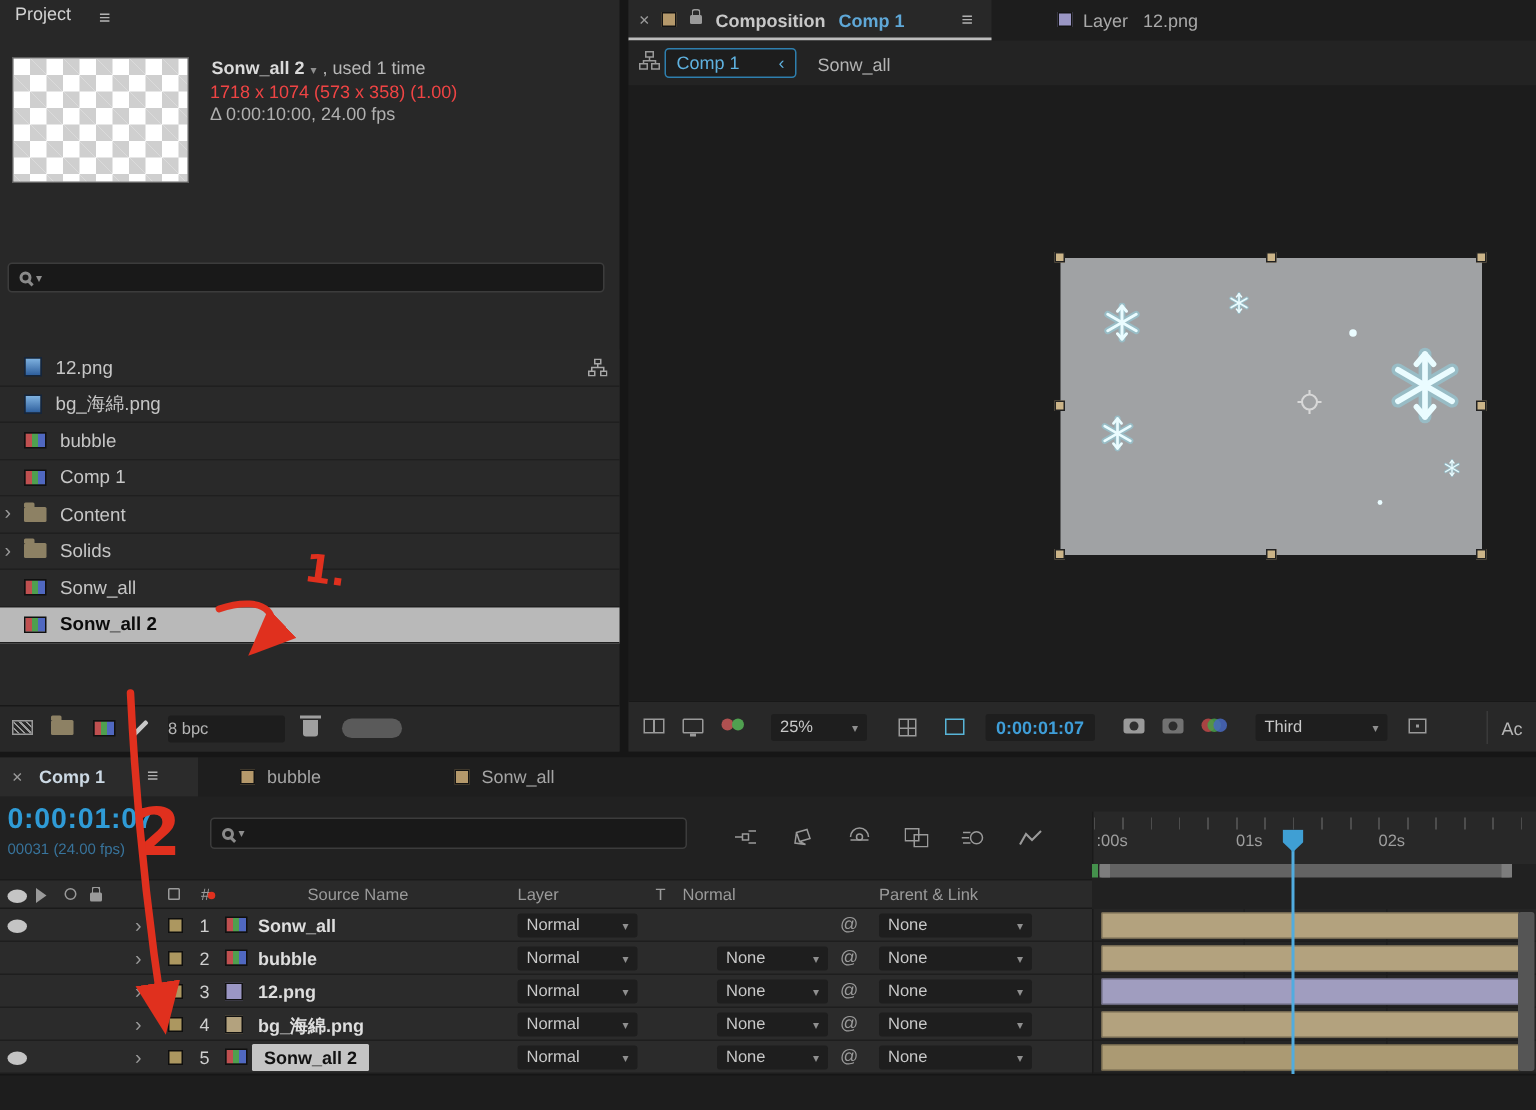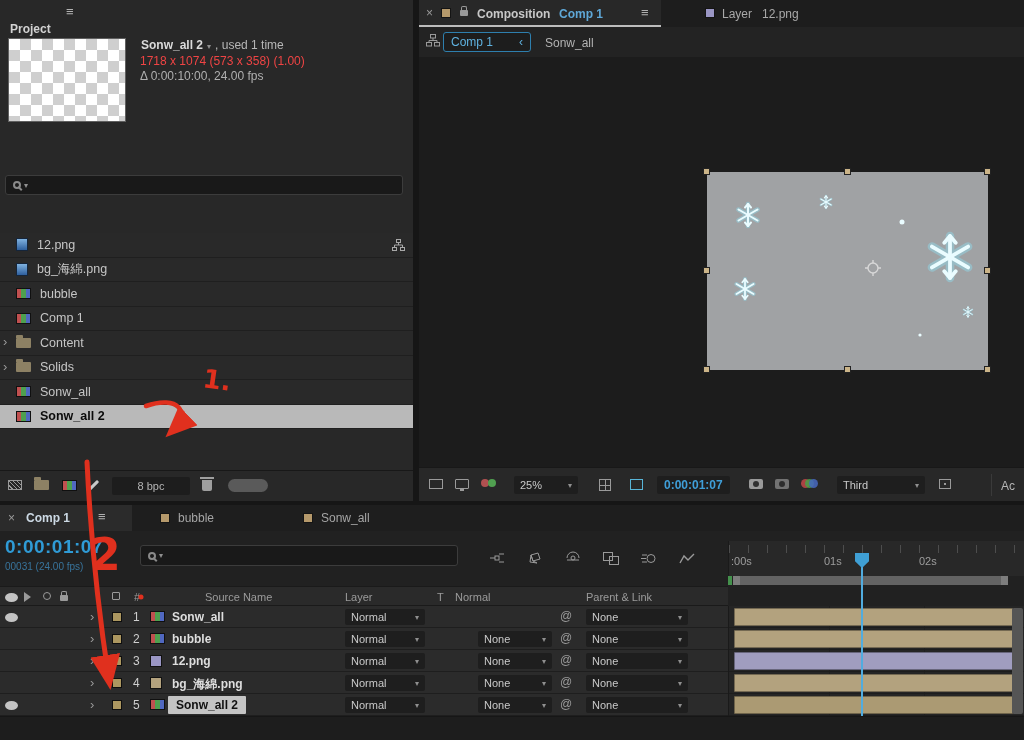--- a/index.html
+++ b/index.html
@@ -43,21 +43,21 @@
 .icon-rgbcircles i:nth-child(3){left:8px;background:#4868c0}
 .icon-target{position:relative;width:12px;height:10px;border:1px solid #9a9a9a}
 .icon-target::after{content:"";position:absolute;left:4px;top:3px;width:2px;height:2px;background:#9a9a9a}
 .icon-pen{width:3px;height:13px;background:#c8c8c8;transform:rotate(45deg);border-radius:1px}
 .icon-interp{width:14px;height:10px;border:1px solid #9a9a9a;background:repeating-linear-gradient(45deg,transparent 0 2px,#9a9a9a 2px 3px)}
 .caret{color:#8f8f8f;font-size:8px}
 .tabsq{width:10px;height:10px;border:1px solid #141414;background:#b5996b;display:inline-block}
 
 
 #project-panel{left:0;top:0;width:413px;height:501px;background:#282828}
-.pp-title{left:10px;top:22px;font-weight:bold;color:#d2d2d2}
+.pp-title{left:10px;top:2px;font-weight:normal;color:#d2d2d2}
 .pp-menu{left:66px;top:4px;color:#b3b3b3;font-size:13px}
 #thumb{left:8px;top:38px;width:118px;height:84px;border:1px solid #606060;background:#fff;background-image:linear-gradient(45deg,#cfcfcf 25%,transparent 25%,transparent 75%,#cfcfcf 75%),linear-gradient(45deg,#cfcfcf 25%,transparent 25%,transparent 75%,#cfcfcf 75%);background-size:22px 22px;background-position:0 0,11px 11px}
 .meta1{left:141px;top:38px;color:#b7b7b7}
 .meta1 b{color:#dadada}
 .meta1 .caret{margin:0 4px}
 .meta2{left:140px;top:54px;color:#ef4444}
 .meta3{left:140px;top:69px;color:#b0b0b0}
 .searchbox{background:#191919;border:1px solid #3c3c3c;border-radius:3px;display:flex;align-items:center;padding-left:7px;gap:3px}
 #proj-search{left:5px;top:175px;width:398px;height:20px}
 #name-header{left:0;top:212px;width:413px;height:20px;background:#242424;border-top:1px solid #191919;border-bottom:1px solid #3a3a3a;color:#9b9b9b;font-size:11px}
@@ -65,21 +65,21 @@
 #name-header .sort{position:absolute;right:4px;top:1px;color:#58b5d8;font-size:9px}
 #project-items{left:0;top:233px;width:413px}
 .p-row{position:relative;height:24.5px;display:flex;align-items:center;padding-left:16px;background:#292929;border-bottom:1px solid #1f1f1f}
 .p-row.sel{background:#b9b9b9}
 .p-row.sel .p-label{color:#0b0b0b;font-weight:bold}
 .p-chev{position:absolute;left:3px;top:3px;color:#9a9a9a;font-size:13px}
 .p-label{margin-left:9px;color:#c6c6c6;font-size:12.5px}
 .p-usage{position:absolute;right:8px;top:6px}
 #proj-footer{left:0;top:470px;width:413px;height:31px;background:#282828;border-top:1px solid #181818}
 .pf{position:absolute;top:9px}
-.depth-field{position:absolute;left:112px;top:6px;width:78px;height:18px;background:#1d1d1d;border-radius:2px;color:#b5b5b5;text-align:center;line-height:18px;font-size:11px}
+.depth-field{position:absolute;left:112px;top:6px;width:78px;height:18px;background:#1d1d1d;border-radius:2px;color:#b5b5b5;text-align:left;line-height:18px;font-size:11px}
 .pf-pill{position:absolute;left:228px;top:8px;width:40px;height:13px;background:#5a5a5a;border-radius:7px}
 
 
 #comp-panel{left:419px;top:0;width:605px;height:501px;background:#1d1d1d}
 .ct-bar{position:absolute;left:0;top:0;width:605px;height:27px;background:#1d1d1d}
 .ct{position:absolute;top:0;height:27px}
 .ct.active{left:0;width:242px;background:#282828;border-bottom:2px solid #bdbdbd}
 .ct .x{position:absolute;left:7px;top:6px;color:#9a9a9a}
 .ct .sq{position:absolute;left:22px;top:8px}
 .ct .lk{position:absolute;left:41px;top:10px}

